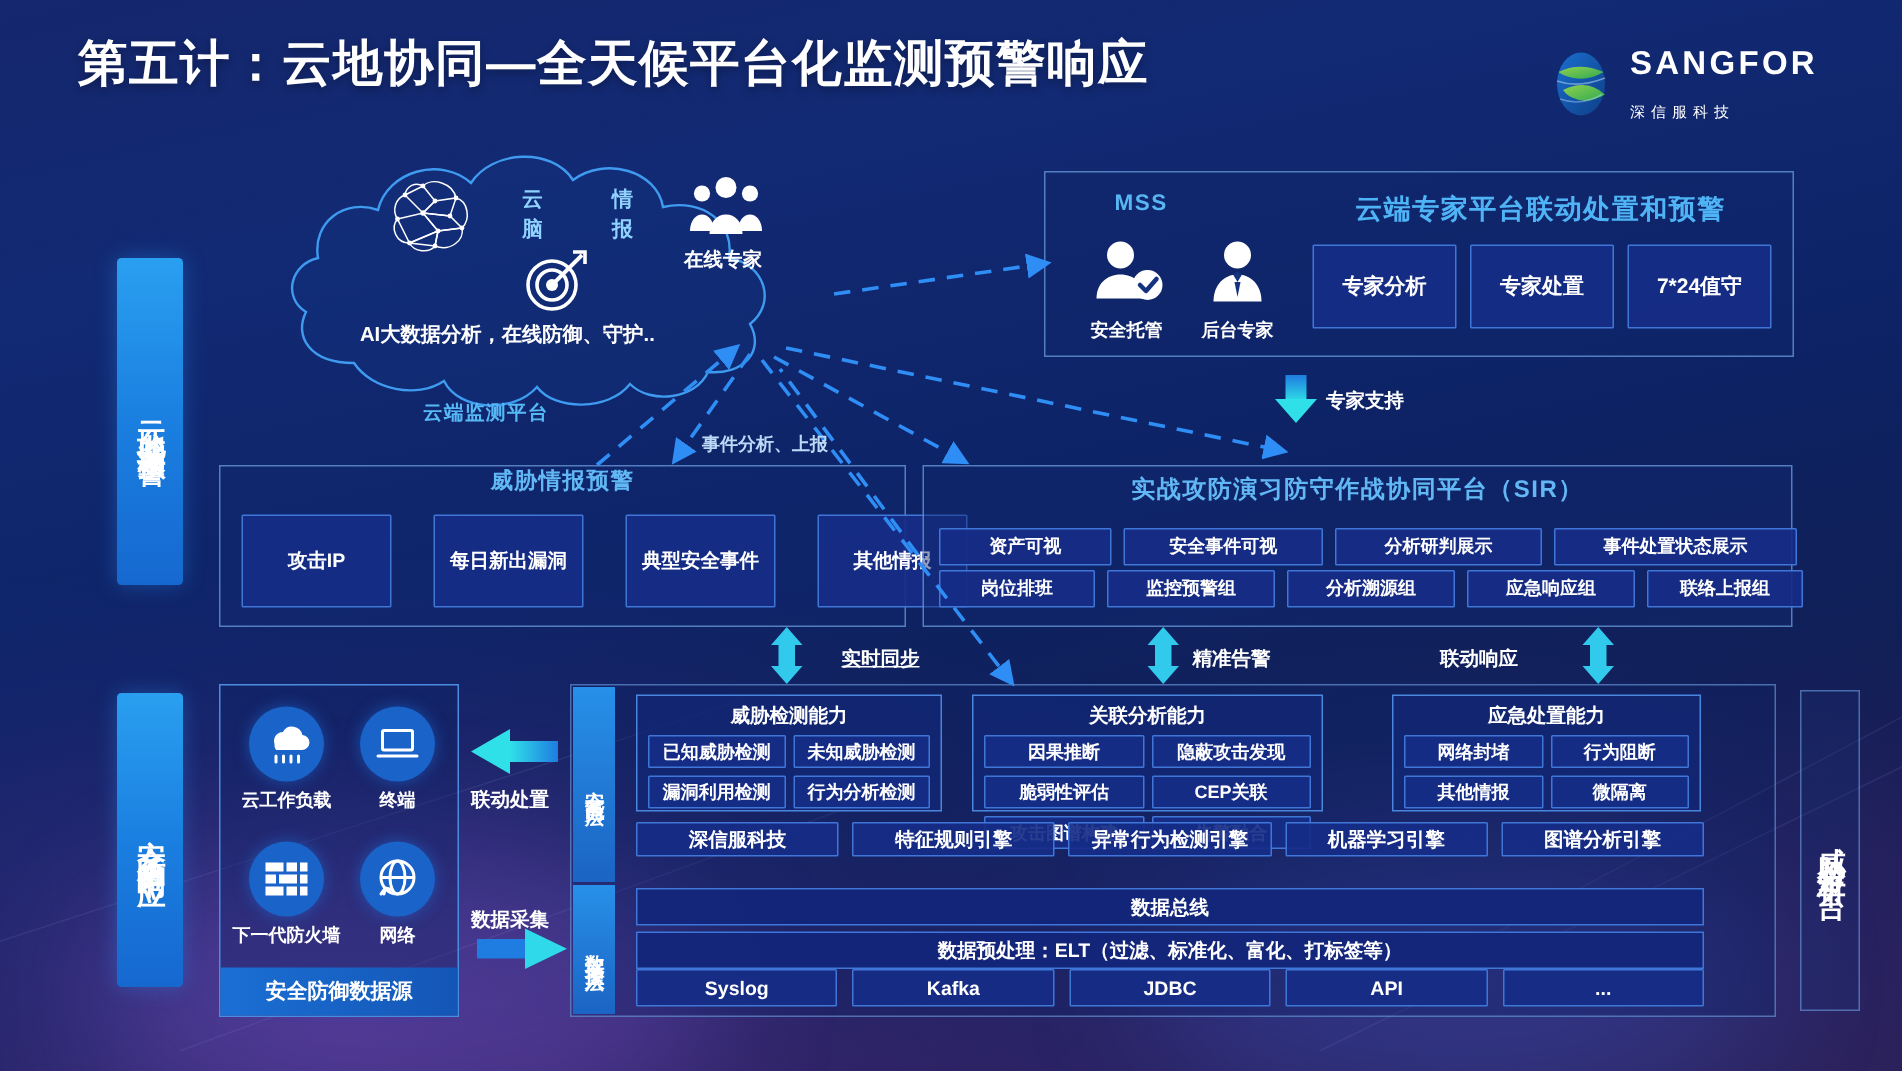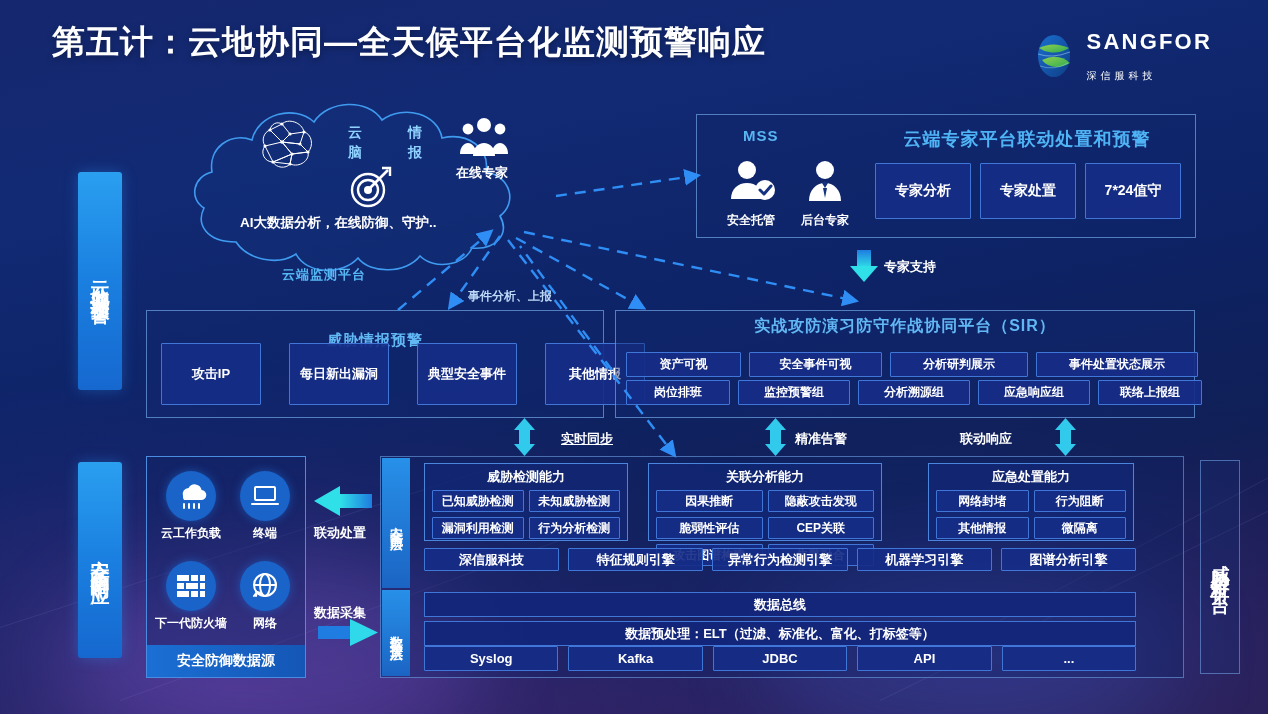--- a/index.html
+++ b/index.html
@@ -83,21 +83,21 @@
   
   #mss { left: 696px; top: 114px; width: 500px; height: 124px; background: rgba(16,38,108,0.55); }
   #mss-label { position:absolute; left:46px; top:12px; color:#58b6f2; font-size:15px; font-weight:bold; letter-spacing:1px; }
   #mss-title { position:absolute; left:180px; top:12px; width:300px; text-align:center; color:#4fb4f5; font-size:18px; font-weight:bold; letter-spacing:1px;}
   .mss-person { position:absolute; width:72px; text-align:center; color:#fff; font-size:13px; font-weight:bold;}
   #mss-chips { position:absolute; left:178px; top:48px; display:flex; gap:9px; }
   #mss-chips .chip { width:96px; height:56px; font-size:14px; }
 
   
   #ti { left: 146px; top: 310px; width: 458px; height: 108px; }
-  #ti .panel-title { margin-top:20px; font-size:15px; }
+  #ti .panel-title { margin-top:0; font-size:15px; }
   #ti-chips { position:absolute; left:14px; top:32px; display:flex; gap:28px;align-items:center; }
   #ti-chips .chip { width:100px; height:62px; }
 
   
   #sir { left: 615px; top: 310px; width: 580px; height: 108px; }
   #sir .panel-title { margin-top:5px; font-size:16px; }
   #sir-row1 { position:absolute; left:10px; top:29px; display:flex; gap:8px; }
   #sir-row2 { position:absolute; left:10px; top:57px; display:flex; gap:8px; }
   #sir-row1 .chip { height:25px; }
   #sir-row2 .chip { height:25px; }

